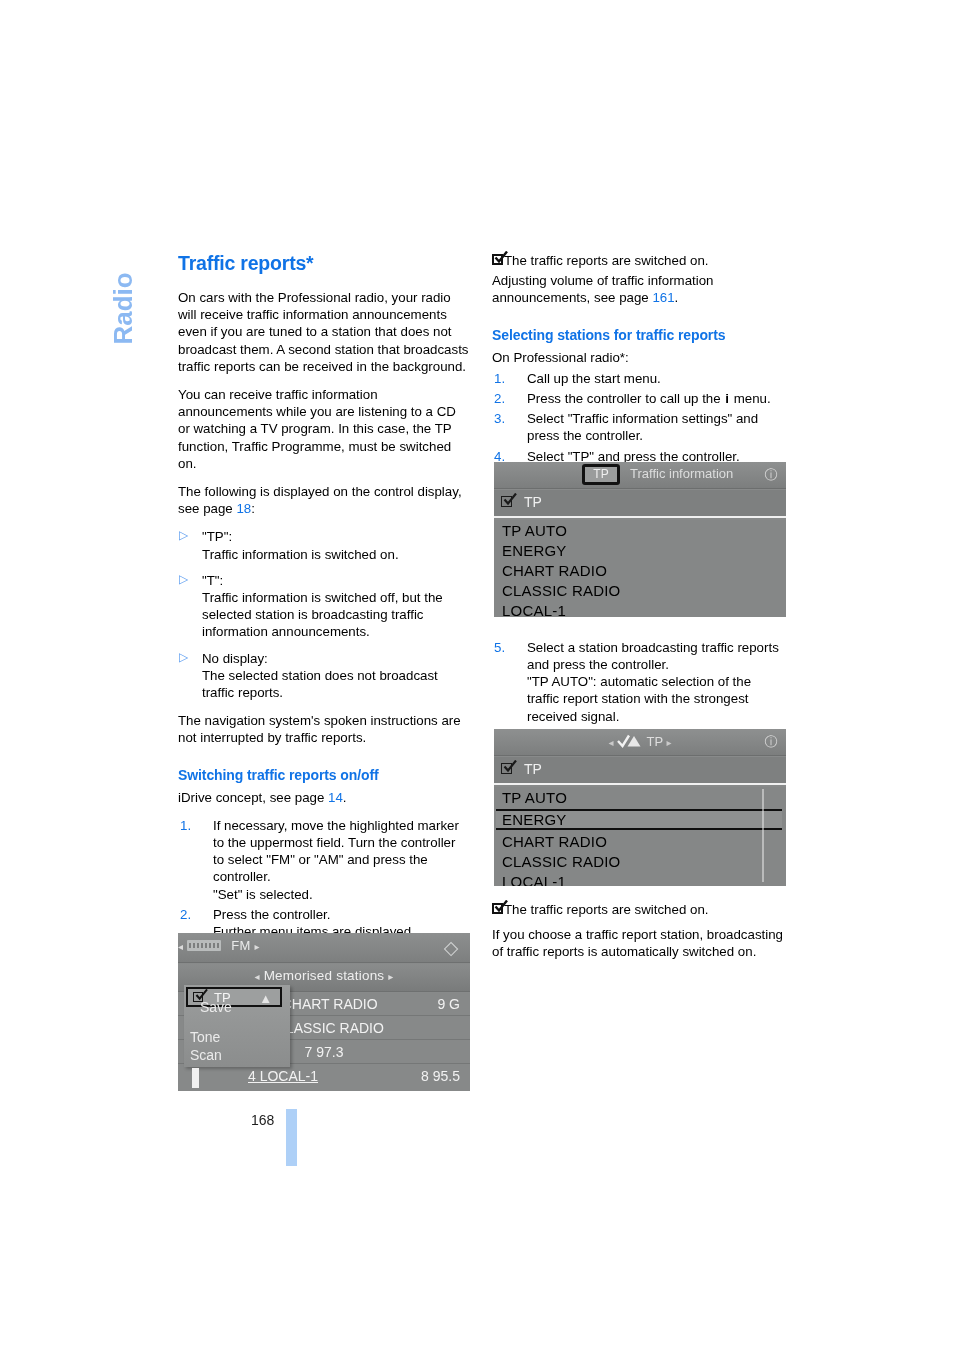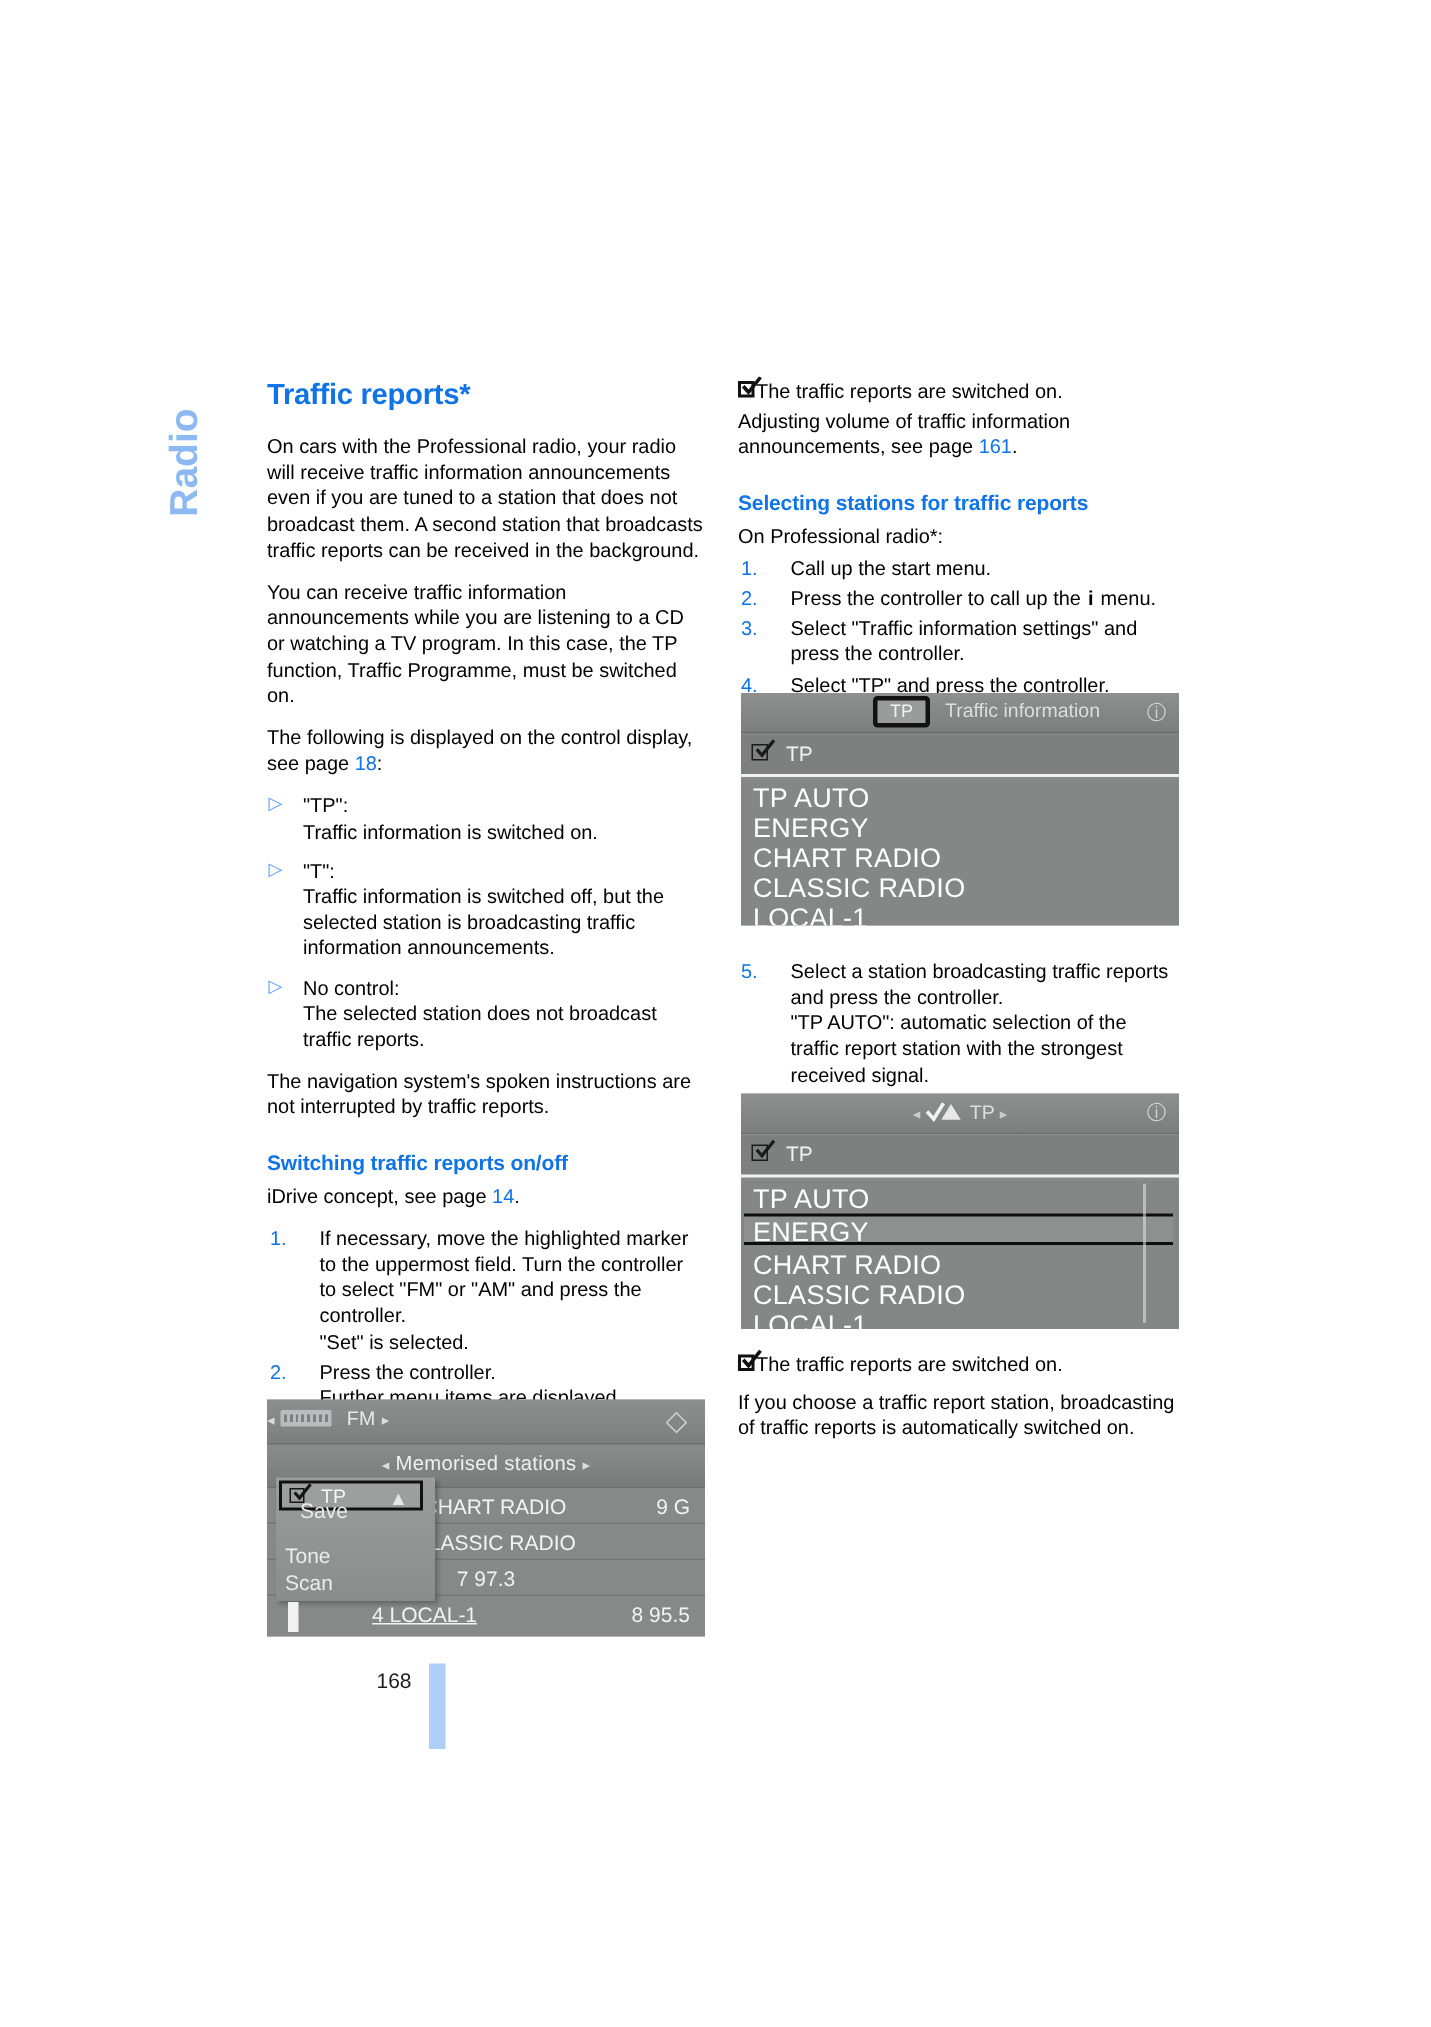--- a/index.html
+++ b/index.html
@@ -284,21 +284,21 @@
     border:1.8px solid #1a1a1a; box-sizing:border-box;
   }
   .tpshot .sub .lbl {
     position: absolute; left: 30px; top: 4px; color:#f0f0f0; font-size: 14px;
   }
   .tpshot .list {
     position: absolute; left: 0; top: 58px; width: 292px; bottom: 0;
     background: #858787;
   }
   .tpshot .list .li {
-    position: absolute; left: 8px; color: #ffffff; font-size: 18px;
+    position: absolute; left: 8px; color: #000000; font-size: 15px;
     letter-spacing: .2px;
   }
   .tpshot .selbox {
     position: absolute; left: 2px; width: 286px; height: 21px;
     border-top: 2px solid #0e0e0e; border-bottom: 2px solid #0e0e0e;
     box-sizing: border-box; background: #8e9090;
   }
   .tpshot .swipe {
     position: absolute; right: 6px; top: 2px; width: 16px; bottom: 4px;
     border-left: 2px solid rgba(230,230,230,.55);
@@ -347,21 +347,21 @@
         <span>"TP":</span><br>
         <span>Traffic information is switched on.</span>
       </li>
       <li>
         <span class="tri-glyph">▷</span>
         <span>"T":</span><br>
         <span>Traffic information is switched off, but the selected station is broadcasting traffic information announcements.</span>
       </li>
       <li>
         <span class="tri-glyph">▷</span>
-        <span>No control:</span><br>
+        <span>No display:</span><br>
         <span>The selected station does not broadcast traffic reports.</span>
       </li>
     </ul>
 
     <p class="body">The navigation system's spoken instructions are not interrupted by traffic reports.</p>
 
     <h2 class="subtitle">Switching traffic reports on/off</h2>
 
     <p class="body"><span>iDrive concept, see page </span><span class="pagelink">14</span><span>.</span></p>
 

